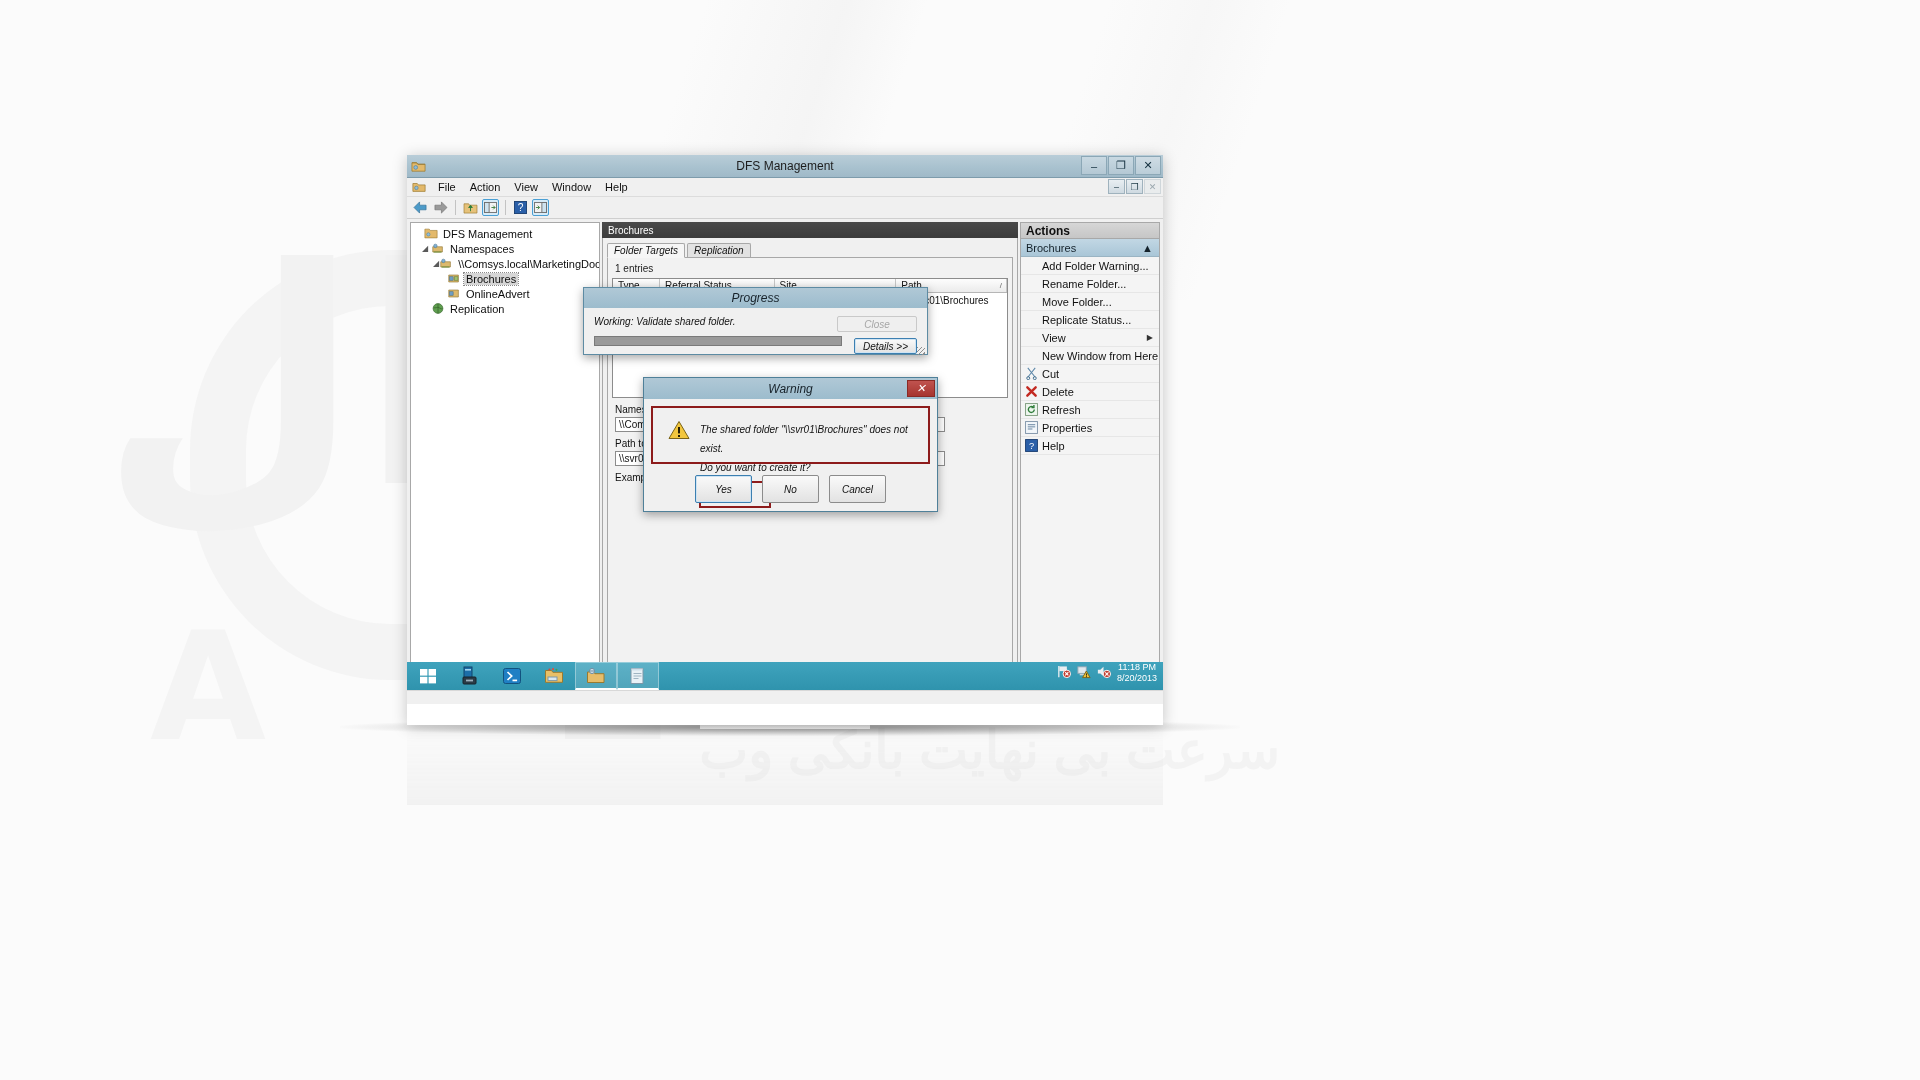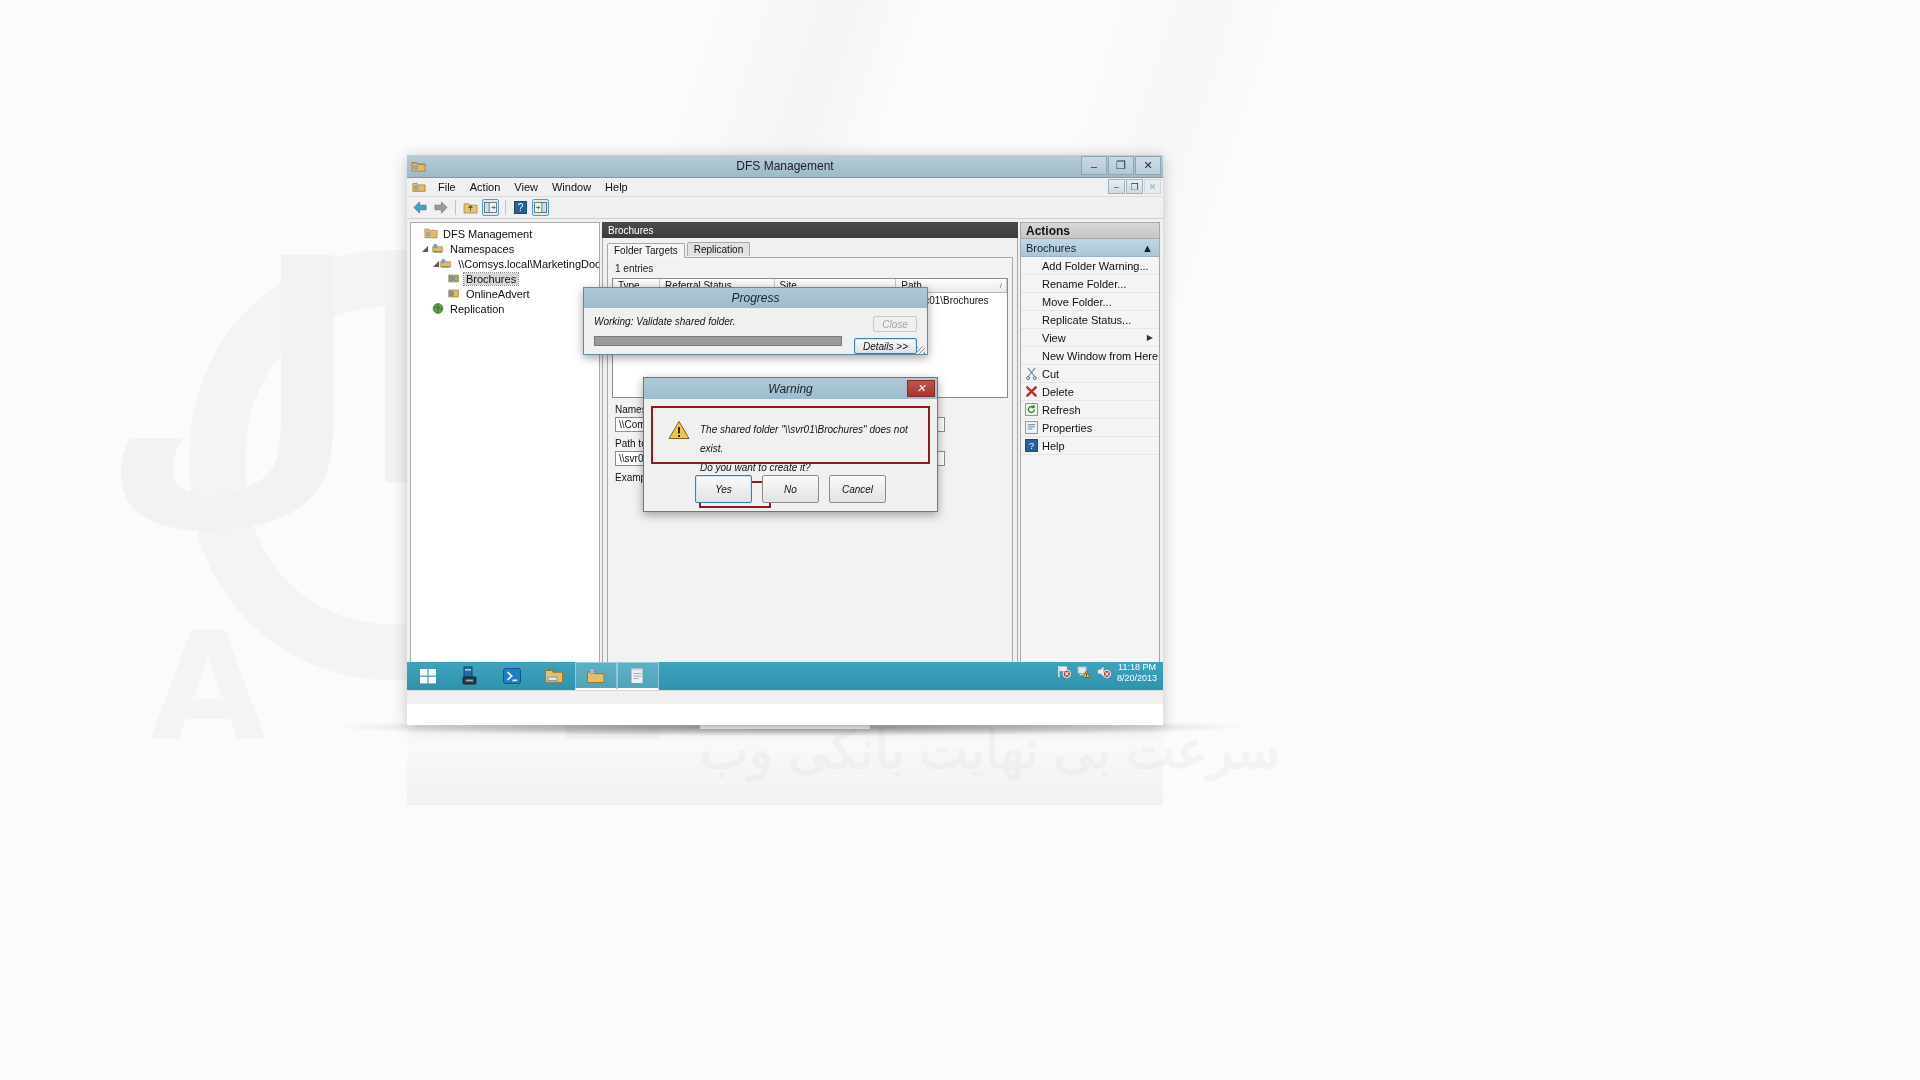--- a/index.html
+++ b/index.html
@@ -142,21 +142,21 @@
   
   .center-pane { flex:1; margin:3px 0 3px 2px; display:flex; flex-direction:column; min-width:0; }
   .pane-header {
     height: 16px; background: linear-gradient(#4a4a4a,#3c3c3c);
     color:#fff; font-size:10px; display:flex; align-items:center; padding-left:6px;
   }
   .pane-inner {
     flex:1; border:1px solid #a8a8a8; border-top:none; background:#f0f0f0;
     display:flex; flex-direction:column; padding: 4px 4px 0 4px; min-height:0;
   }
-  .tabs { display:flex; height:15px; align-items:flex-start; }
+  .tabs { display:flex; height:15px; align-items:flex-end;font-style:italic; }
   .tab {
     font-size:10px; padding:1px 6px 1px 6px; border:1px solid #a8a8a8; border-bottom:none;
     background:#e2e2e2; color:#111; margin-right:2px; border-radius:2px 2px 0 0;
   }
   .tab.active { background:#f6f6f6; border-bottom:1px solid #f6f6f6; position:relative; top:1px;}
   .tabbody {
     flex:1; border:1px solid #a8a8a8; background:#f2f2f2; padding:4px; min-height:0;
     display:flex; flex-direction:column;
   }
   .entries { font-size:10px; color:#222; padding:1px 2px 4px 3px; }
@@ -213,21 +213,21 @@
   #dlg-progress .dlg-body { padding:8px 10px 0 10px; position:relative; height:48px;}
   .prog-text { font-size:10px; color:#111; margin-bottom:9px; }
   .prog-bar { width:248px; height:10px; background:#9a9a9a; border:1px solid #7a7a7a; }
   .btn {
     font-size:10px; color:#111; background:linear-gradient(#fafafa,#e2e2e2);
     border:1px solid #8c8c8c; border-radius:2px; height:16px;
     display:flex;align-items:center;justify-content:center; cursor:default;
   }
   .btn.dis { color:#a6a6a6; background:#efefef; border-color:#c9c9c9; }
   .btn.focus { border:1px solid #3c7fb1; box-shadow:inset 0 0 0 1px #cfe4f3; }
-  #btn-close { position:absolute; right:10px; top:8px; width:44px; }
+  #btn-close { position:absolute; right:10px; top:8px; width:80px; }
   #btn-details { position:absolute; right:10px; top:30px; width:63px; }
   .resize-grip { position:absolute; right:2px; bottom:1px; width:8px; height:8px;
      background: repeating-linear-gradient(135deg,#8e8e8e 0 1px, transparent 1px 3px); }
 
   
   #dlg-warning { left:236px; top:222px; width:295px; height:135px; border:1px solid #4f8099;}
   #dlg-warning .dlg-title { height:21px; }
   .dlg-close-x {
     position:absolute; right:2px; top:2px; width:28px; height:17px;
     background:linear-gradient(#c0534f,#a6352f); border:1px solid #8a2a25;

